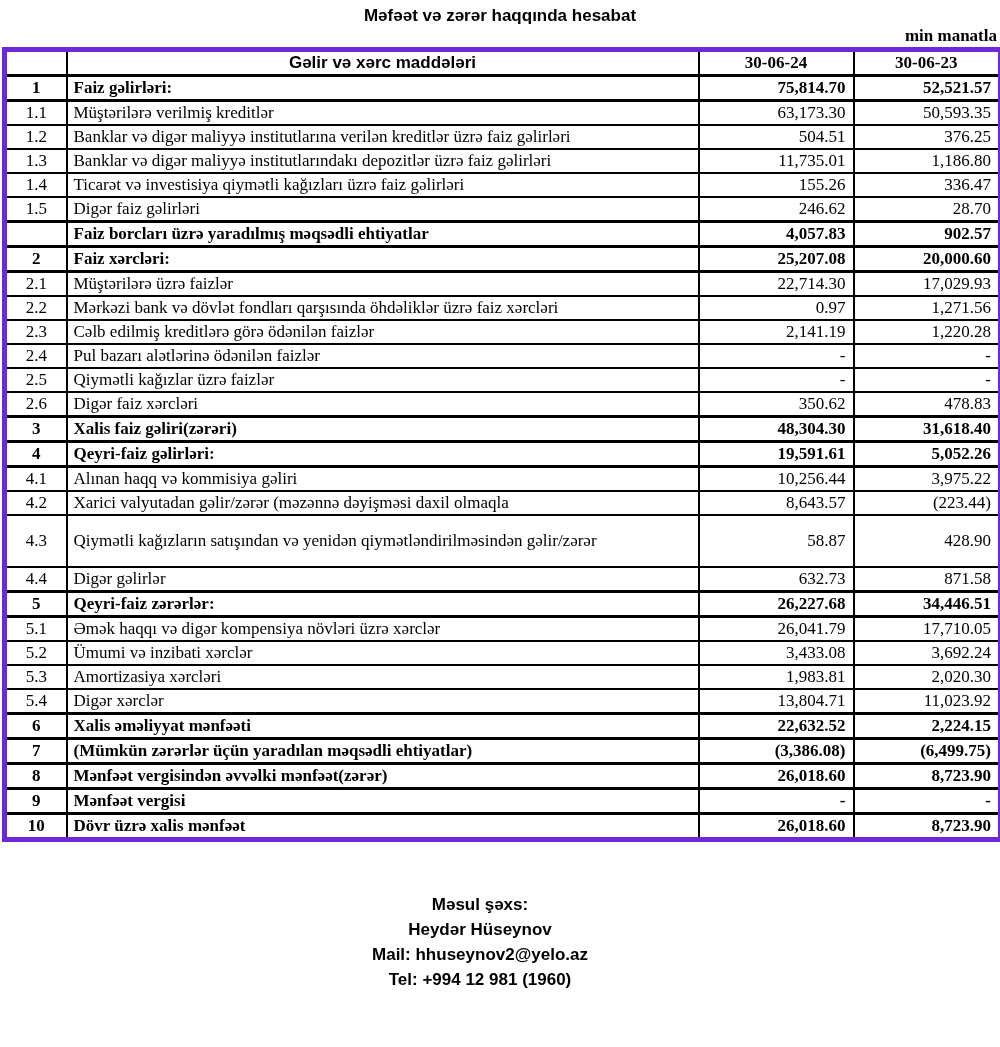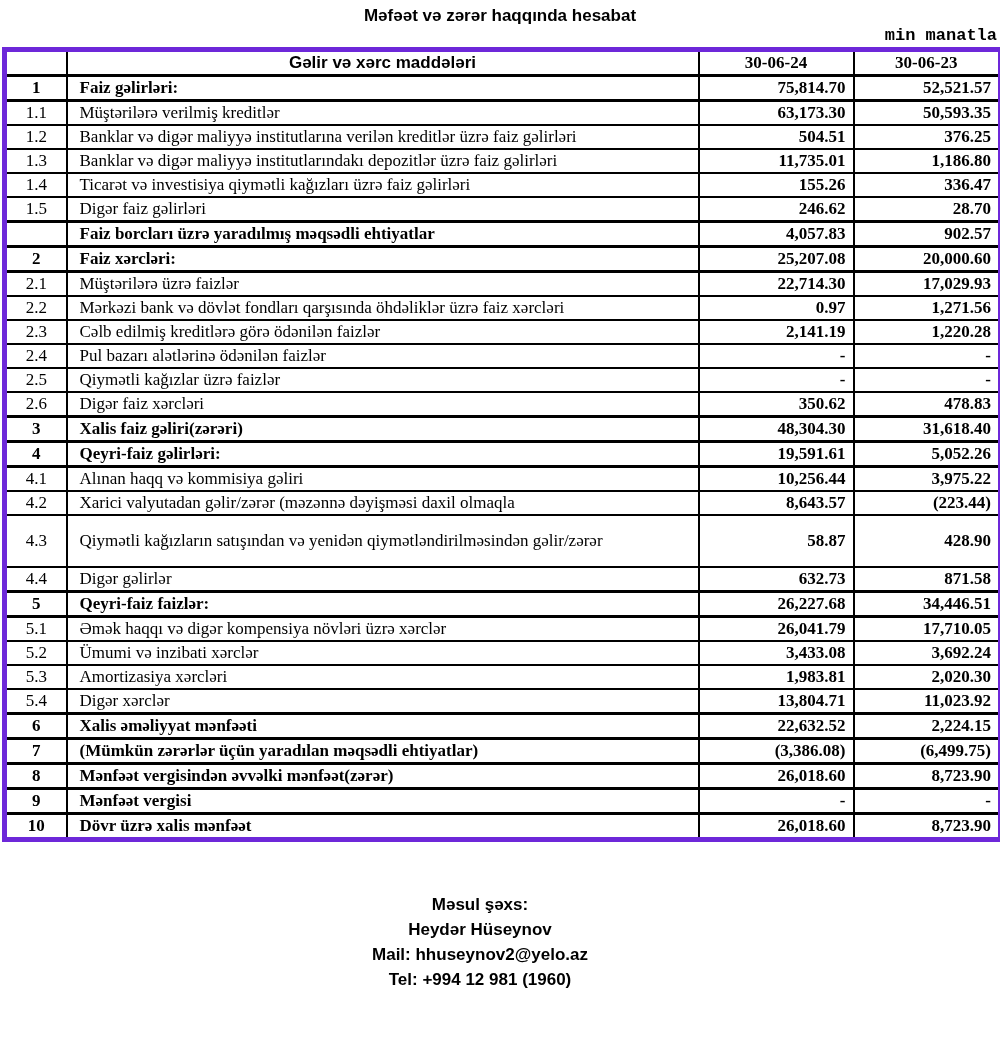--- a/index.html
+++ b/index.html
@@ -11,21 +11,21 @@
     overflow: hidden;
   }
   .page { position: relative; width: 1000px; height: 1047px; }
 
   .title {
     font-family: "Liberation Sans", sans-serif;
     font-weight: 700; font-size: 17px;
     text-align: center; margin: 5px 0 0 0; height: 21px; line-height: 21px;
   }
   .unit-note {
-    font-family: Liberation Mono, monospace;
+    font-family: Liberation Serif, serif;
     font-weight: 700; font-size: 17px;
     text-align: right; padding-right: 3px; height: 20px; line-height: 20px; margin-left: 45px;
   }
 
   table.report {
     border-collapse: collapse;
     table-layout: fixed;
     width: 996px;
     margin: 1px 2px 0 2px;
     border: 5px solid #6d28d9;
@@ -37,22 +37,22 @@
     padding: 1px 4px;
     overflow: hidden;
     white-space: nowrap;
     vertical-align: middle;
   }
   .report thead th { font-weight: 700; text-align: center; }
   .report thead th.item-h { font-family: "Liberation Sans", sans-serif; }
   .report thead th.date-h { font-family: "Liberation Serif", serif; }
 
   .report td.no   { text-align: center; }
-  .report td.item { text-align: left; padding-left: 12px; }
-  .report td.v1, .report td.v2 { text-align: right; padding-right: 7px; font-weight: bold; }
+  .report td.item { text-align: left; padding-left: 6px; }
+  .report td.v1, .report td.v2 { text-align: right; padding-right: 7px; }
 
   .report tr.bold td { font-weight: 700; }
   .report tr.bold td { border-top-width: 3px; border-bottom-width: 3px; }
   .report tr.tall td { height: 52px; }
 
   .signature {
     margin-top: 50px;
     width: 960px;
     text-align: center;
     font-family: "Liberation Sans", sans-serif;
@@ -201,21 +201,21 @@
           <td class="v2">428.90</td>
         </tr>
         <tr>
           <td class="no">4.4</td>
           <td class="item">Digər gəlirlər</td>
           <td class="v1">632.73</td>
           <td class="v2">871.58</td>
         </tr>
         <tr class="bold">
           <td class="no">5</td>
-          <td class="item">Qeyri-faiz faizlər:</td>
+          <td class="item">Qeyri-faiz zərərlər:</td>
           <td class="v1">26,227.68</td>
           <td class="v2">34,446.51</td>
         </tr>
         <tr>
           <td class="no">5.1</td>
           <td class="item">Əmək haqqı və digər kompensiya növləri üzrə xərclər</td>
           <td class="v1">26,041.79</td>
           <td class="v2">17,710.05</td>
         </tr>
         <tr>

